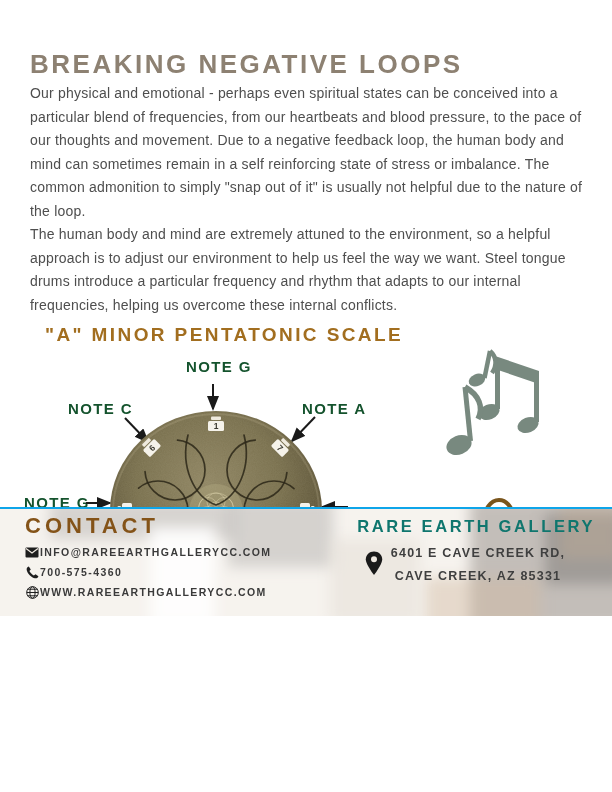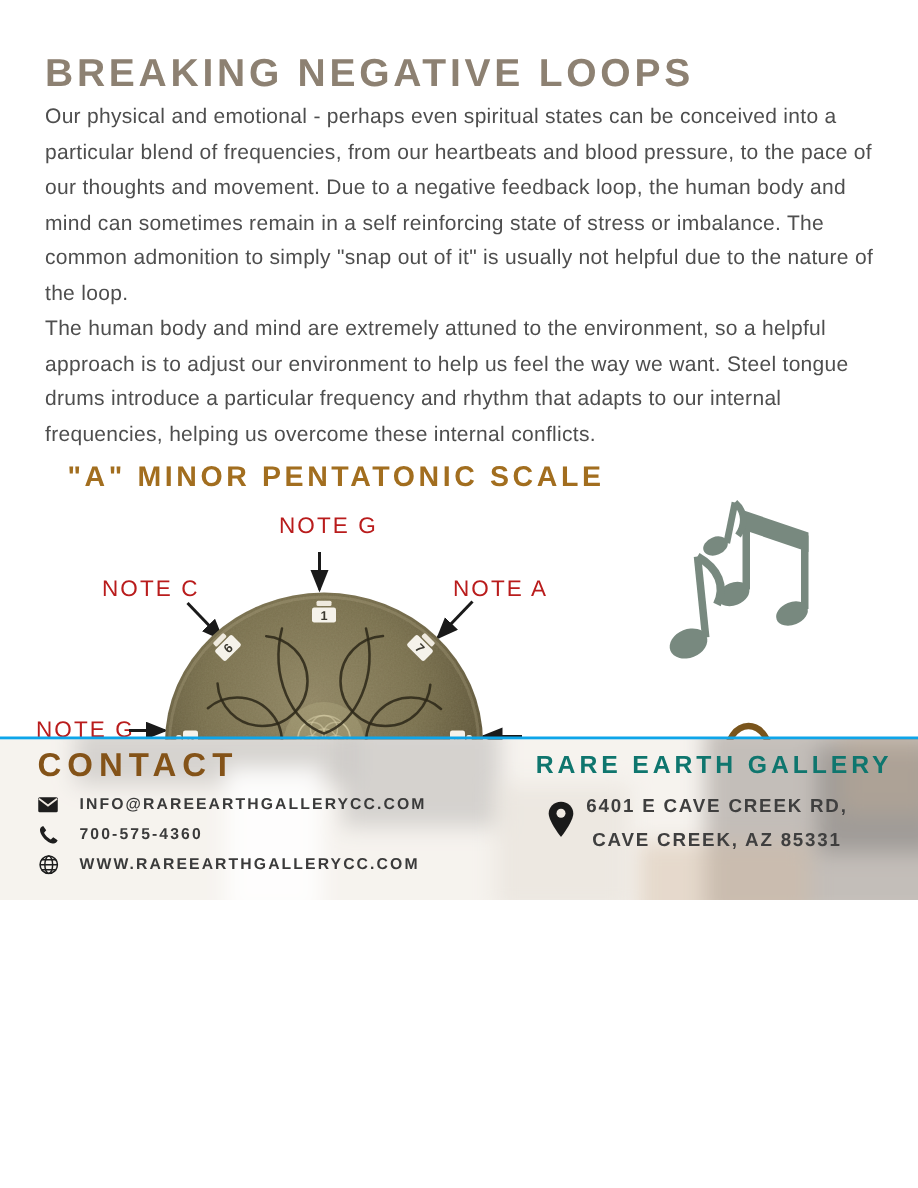--- a/index.html
+++ b/index.html
@@ -1,42 +1,42 @@
 <!DOCTYPE html>
 <html><head>
 <meta charset="utf-8">
 <style>
   html,body{margin:0;padding:0;}
   body{
     width:612px;height:792px;background:#ffffff;overflow:hidden;position:relative;
     font-family:"Liberation Sans", sans-serif;
     -webkit-font-smoothing:antialiased;
   }
-  .page{width:612px;height:600px;position:relative;overflow:hidden;}
+  .page{width:612px;height:600px;position:relative;overflow:hidden;margin-top:16px;}
 
   .title{
     margin:34px 26px 4px 30px;
     font-size:26px;font-weight:700;letter-spacing:2.5px;
     color:#8D8172;line-height:28px;
   }
   .bodytext{width:560px;margin:0 0 0 30px;}
   .bodytext p{
     margin:0;font-size:14px;line-height:23.5px;letter-spacing:0.2px;
     color:#4E4E4E;
   }
   .scale-heading{
     margin:7px 0 0 45px;
     font-size:19px;font-weight:700;letter-spacing:2.4px;
     color:#A26E1F;line-height:22px;
   }
 
   .diagram{position:relative;width:612px;height:352px;}
   .note-label{
-    position:absolute;font-size:15px;font-weight:400;letter-spacing:1.4px;
-    color:#b91c1c;white-space:nowrap;
+    position:absolute;font-size:15px;font-weight:700;letter-spacing:1.4px;
+    color:#14532d;white-space:nowrap;
   }
   .arrows,.drum-svg,.music-svg,.med-svg{position:absolute;}
   .arrows{left:0;top:0;}
   .drum-svg{left:108px;top:63px;}
   .music-svg{left:428px;top:0px;}
   .med-svg{left:404px;top:143px;}
 
   .footer{
     position:absolute;left:0;bottom:0;width:612px;height:107px;
     border-top:2px solid #0ea5e9;overflow:hidden;
@@ -44,21 +44,21 @@
   .footer-bg{position:absolute;inset:0;background:#efe9e1;}
   .blob{position:absolute;filter:blur(7px);}
   .footer-wash{position:absolute;inset:0;background:rgba(255,255,255,0.45);}
   .footer-content{position:absolute;inset:0;z-index:2;}
 
   .contact-block{position:absolute;left:25px;top:4px;}
   .contact-heading{
     font-size:22px;font-weight:700;letter-spacing:4px;color:#845318;margin:0 0 3px 0;
   }
   .contact-row{
-    display:flex;align-items:center;gap:14px;height:20px;
+    display:flex;align-items:center;gap:1px;height:20px;
     font-size:10.5px;font-weight:600;letter-spacing:1.4px;color:#3A3A3A;
   }
   .contact-icon{width:14px;display:flex;justify-content:center;}
 
   .gallery-block{position:absolute;right:17px;top:8px;width:260px;text-align:center;}
   .gallery-name{
     font-size:16.5px;font-weight:700;letter-spacing:2.6px;color:#0f766e;
     margin:0 0 6px 0;white-space:nowrap;text-align:right;
   }
   .address-row{display:flex;align-items:center;gap:8px;justify-content:center;}

